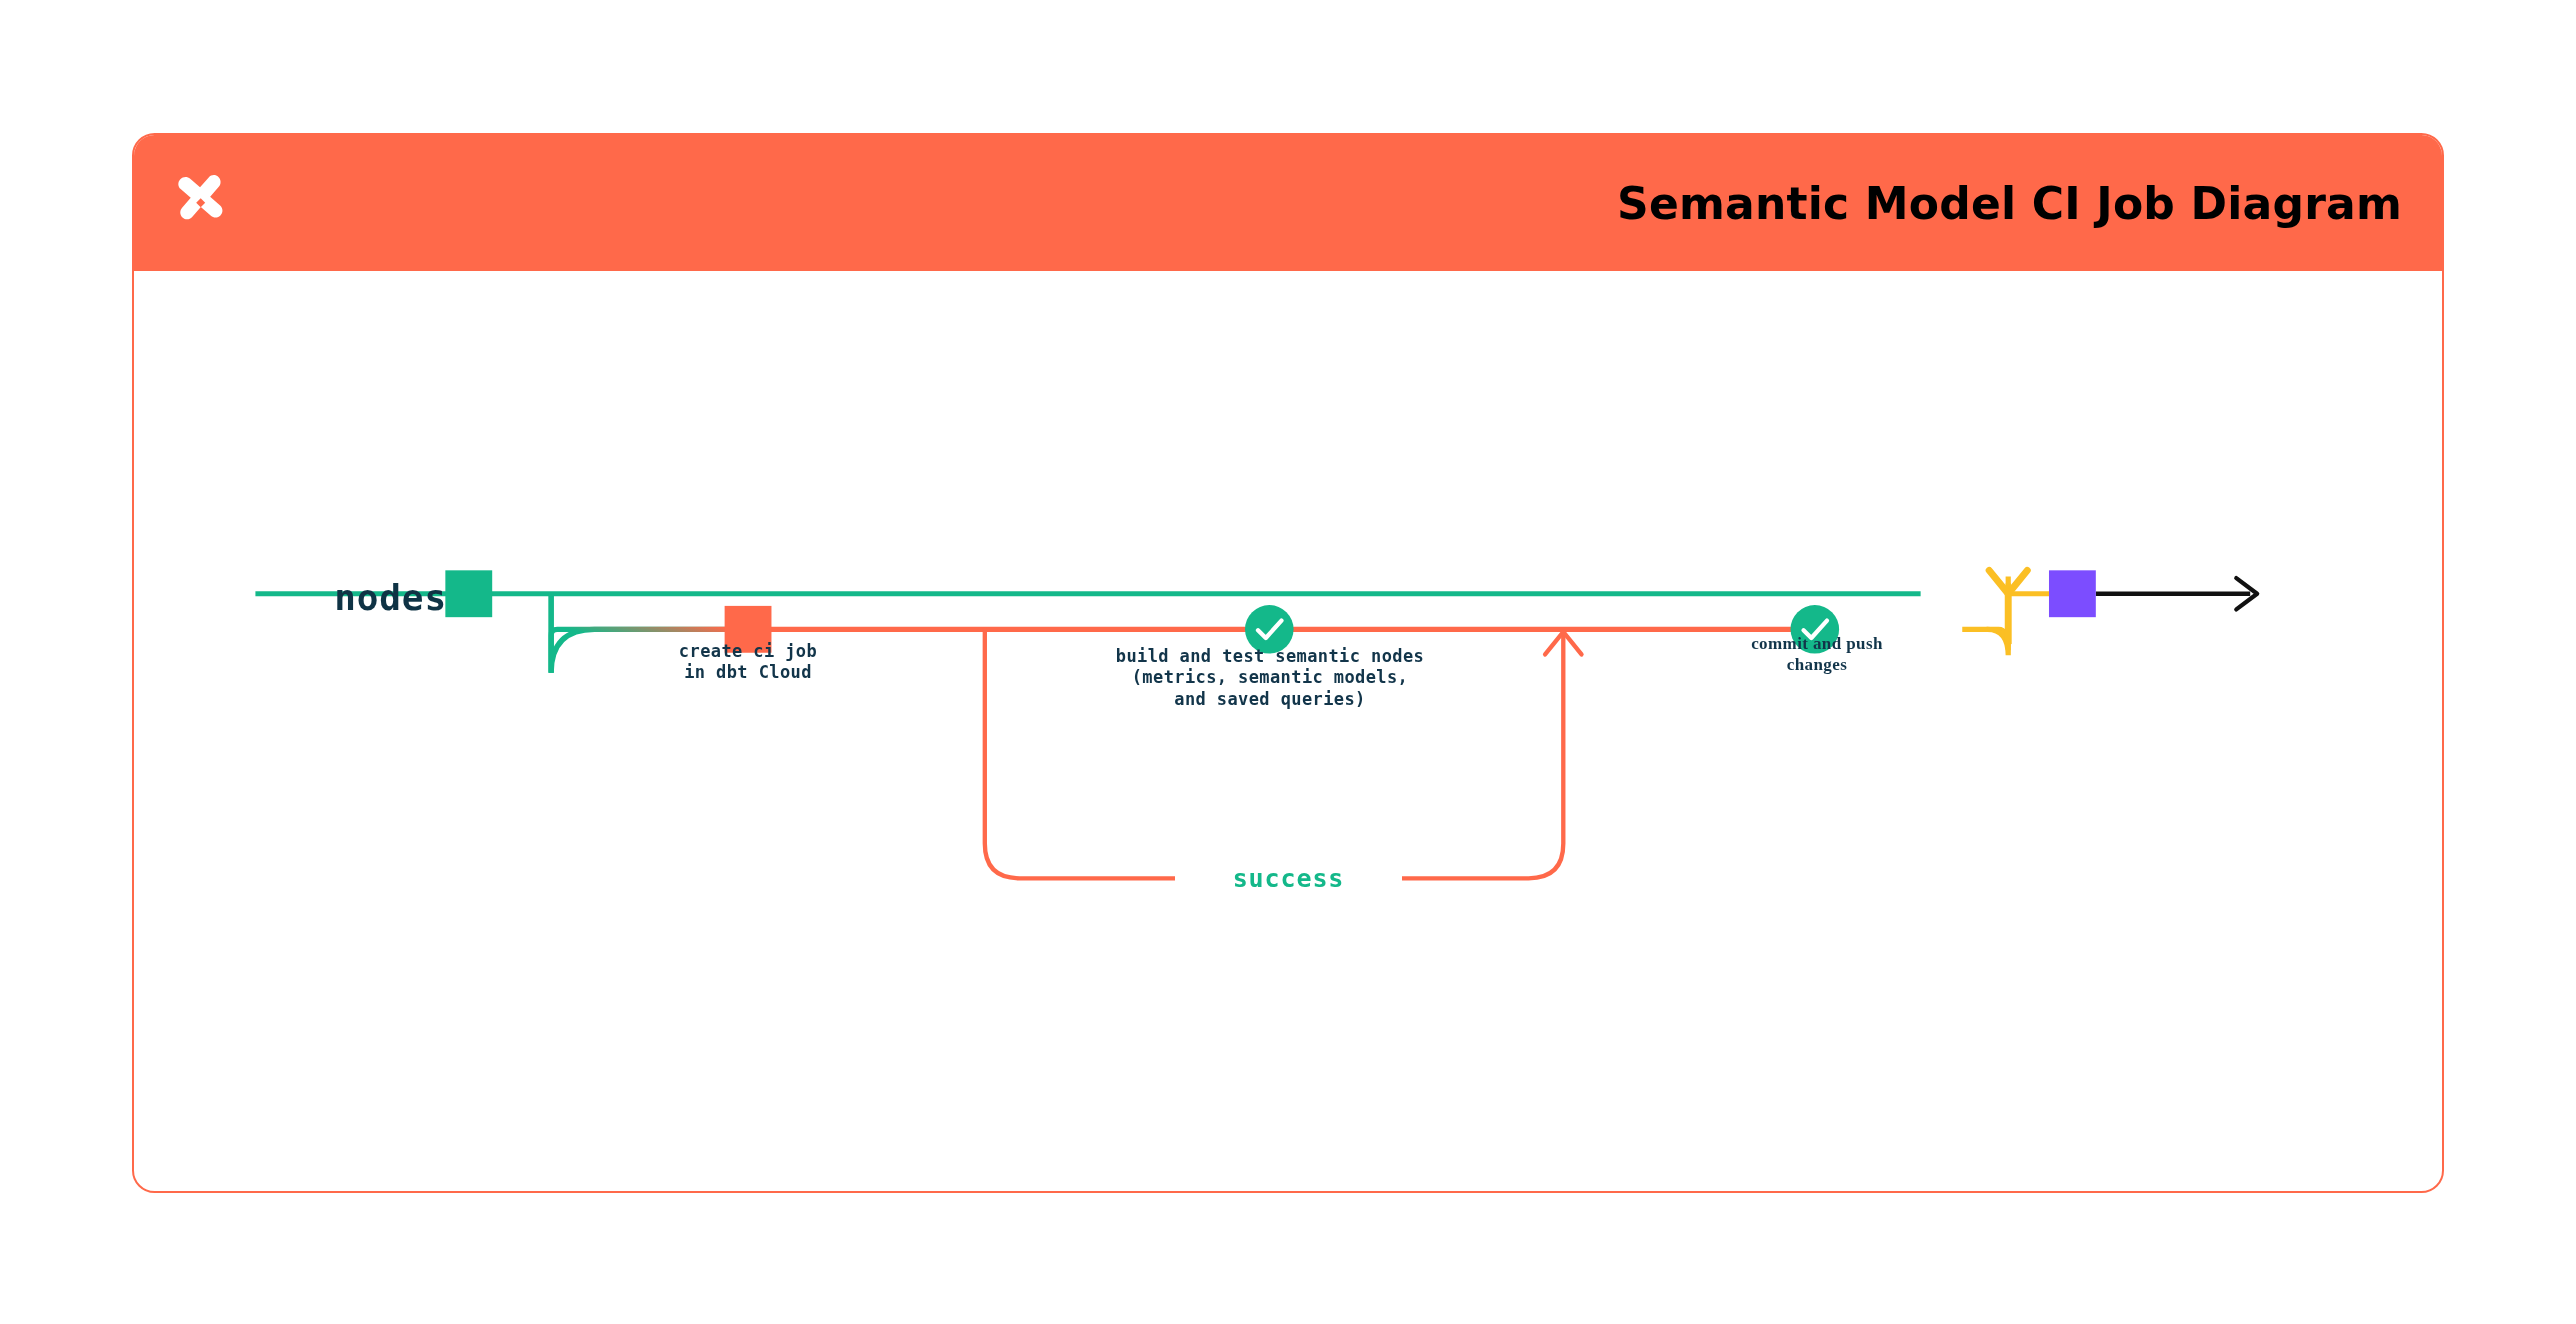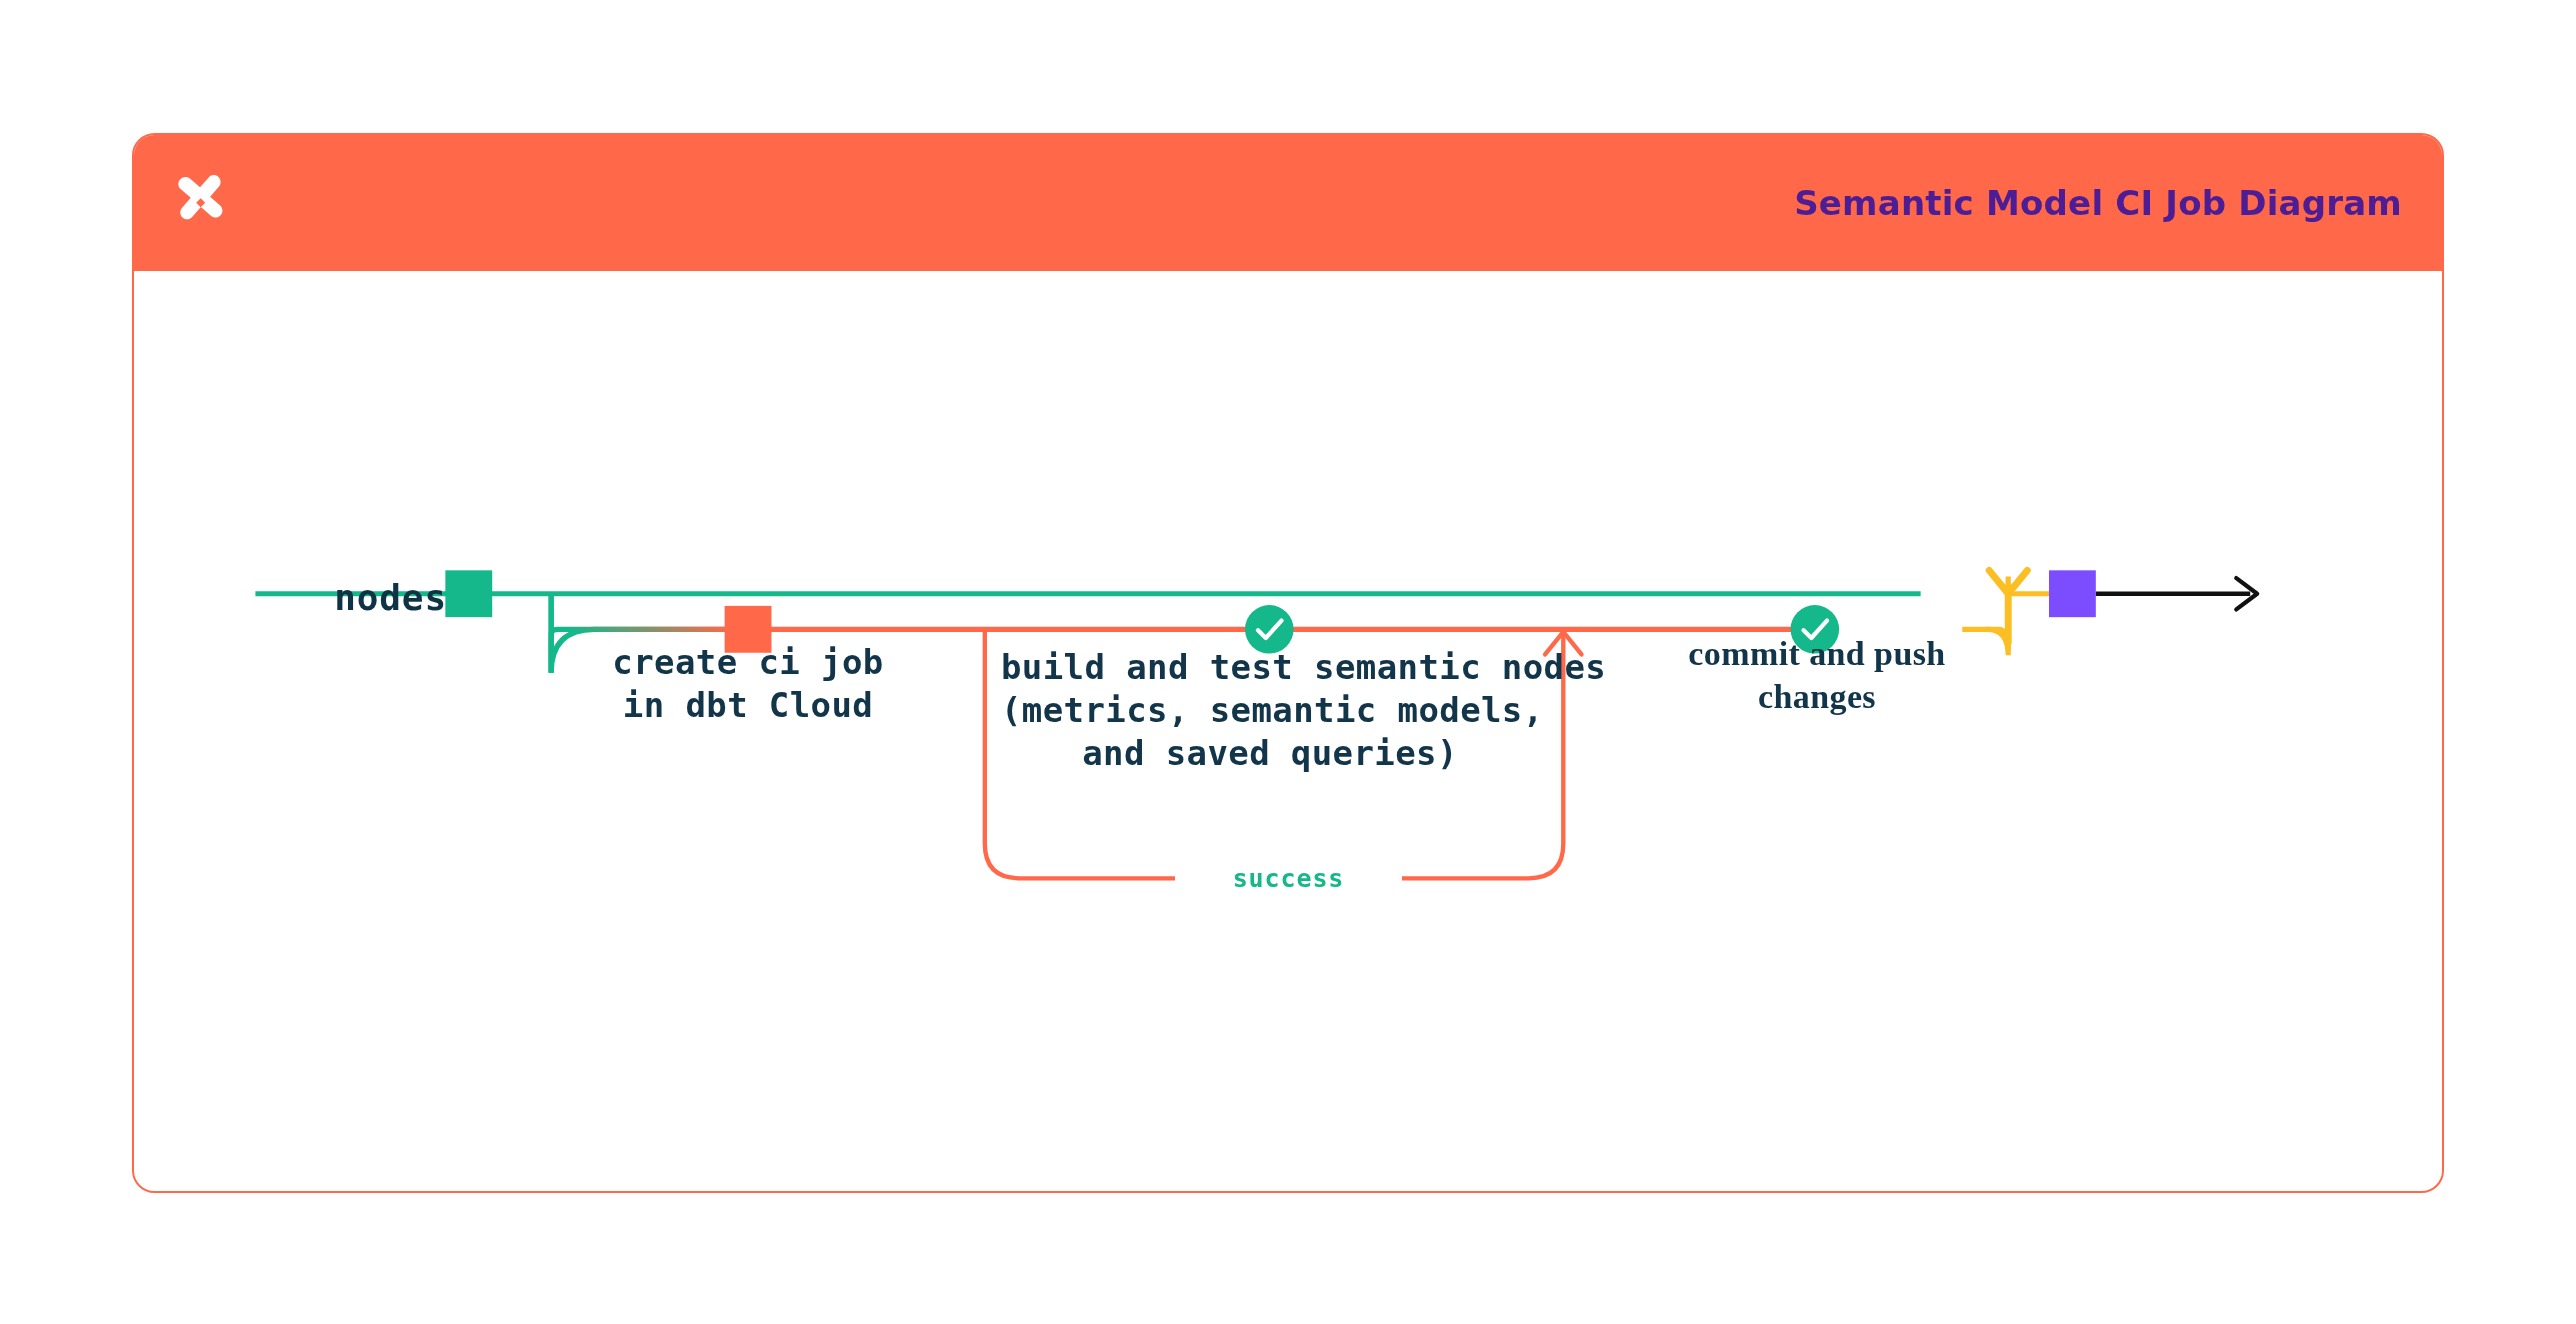--- a/index.html
+++ b/index.html
@@ -43,23 +43,23 @@
     box-sizing: border-box;
     padding: 0 40px 0 31px;
   }
   #logo {
     width: 75px;
     height: 75px;
     display: block;
   }
   #title {
     font-family: "DejaVu Sans", "Liberation Sans", sans-serif;
-    font-size: 34px;
+    font-size: 44px;
     font-weight: 700;
-    color: #4c1d95;
+    color: #000000;
     letter-spacing: 0.2px;
     white-space: nowrap;
   }
 
   
   #canvas {
     position: absolute;
     left: 0;
     top: 136px;
     width: 100%;
@@ -83,21 +83,21 @@
     white-space: pre;
     text-align: center;
   }
   .branch-name {
     font-size: 36px;
     letter-spacing: 0.9px;
     text-align: right;
     color: #0F3345;
   }
   .node-label {
-    font-size: 34px;
+    font-size: 17px;
     letter-spacing: 0.4px;
   }
   .loop-label {
     font-size: 25px;
     letter-spacing: 0.9px;
     color: #14B88A;
     background: #ffffff;
     padding: 0 14px;
   }
 </style>

